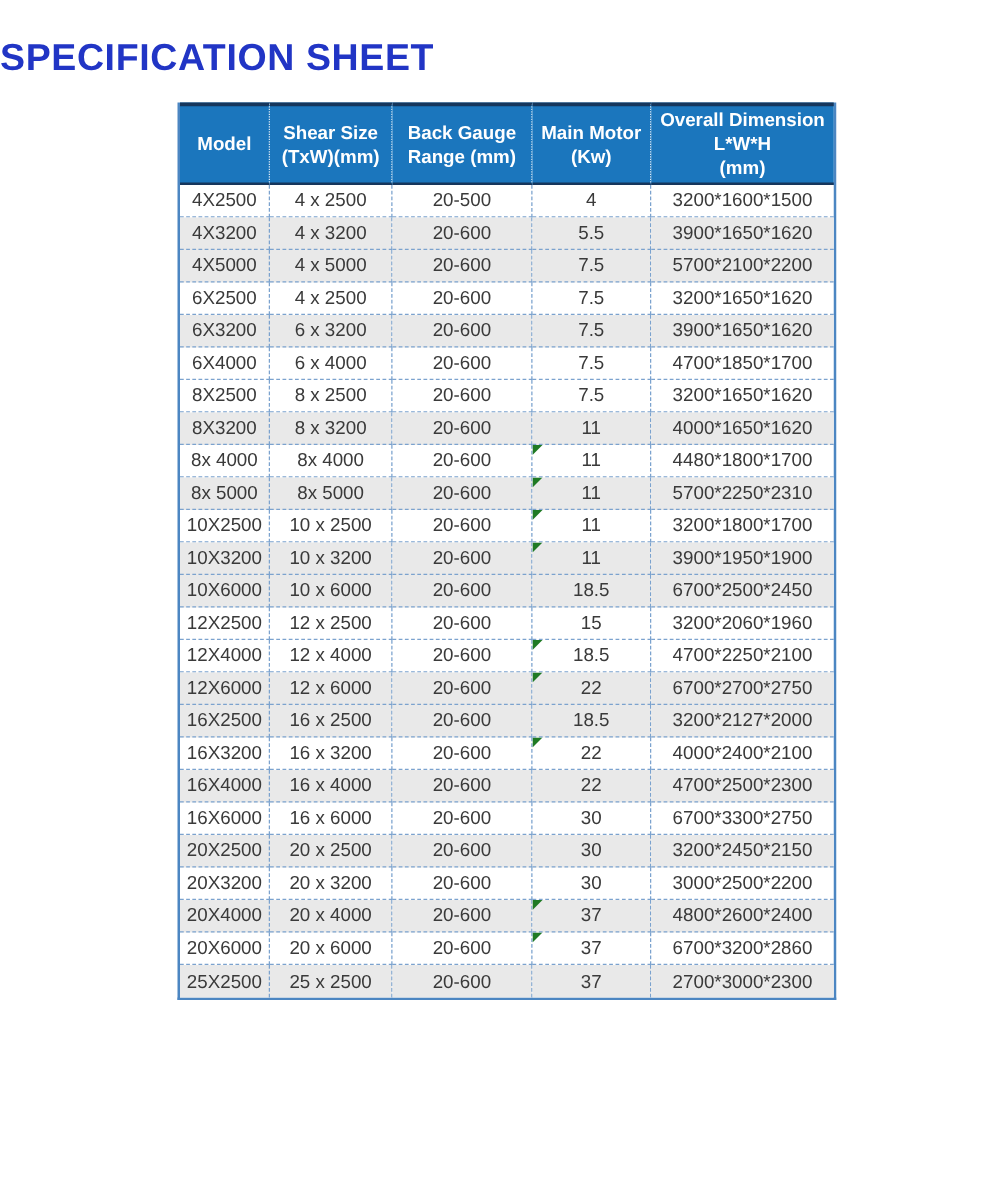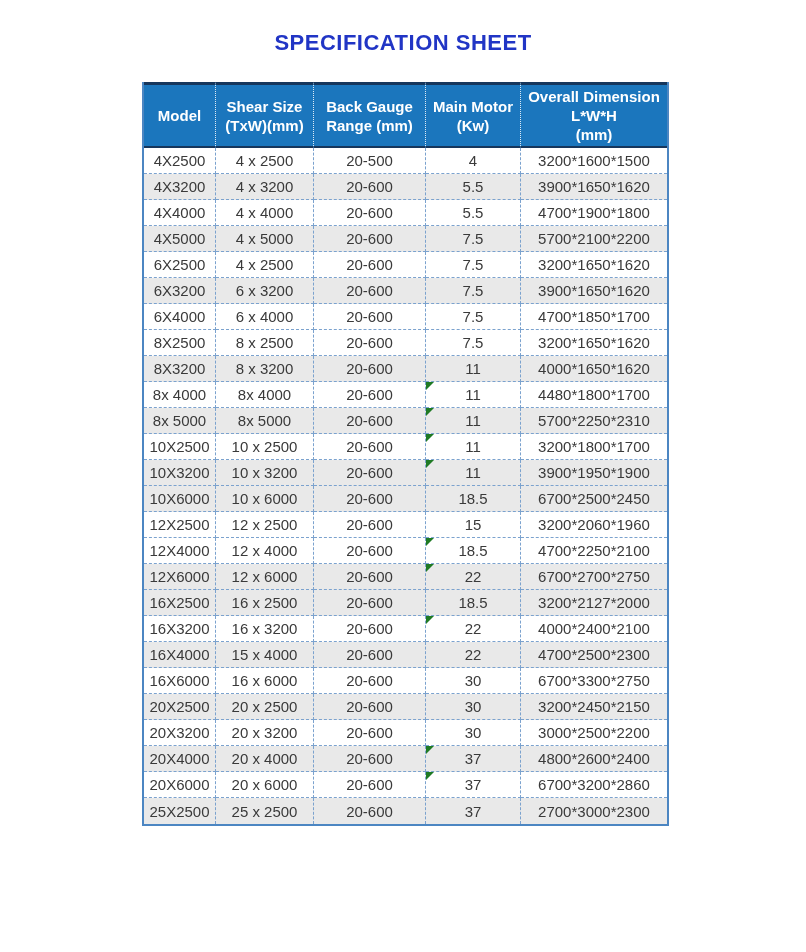--- a/index.html
+++ b/index.html
@@ -13,22 +13,22 @@
     width: 806px;
     height: 952px;
     background: #ffffff;
     overflow: hidden;
   }
   .page-title {
     position: absolute;
     top: 30px;
     left: 0;
     width: 100%;
-    text-align: center;
-    font-size: 22px;
+    text-align: left;
+    font-size: 30px;
     font-weight: bold;
     color: #2135C5;
     letter-spacing: 0.5px;
     margin: 0;
   }
   table.spec-table {
     position: absolute;
     top: 82px;
     left: 142px;
     width: 523px;
@@ -136,27 +136,20 @@
           <td>4</td>
           <td>3200*1600*1500</td>
         </tr>
         <tr class="alt">
           <td>4X3200</td>
           <td>4 x 3200</td>
           <td>20-600</td>
           <td>5.5</td>
           <td>3900*1650*1620</td>
         </tr>
-        <tr>
-          <td>4X4000</td>
-          <td>4 x 4000</td>
-          <td>20-600</td>
-          <td>5.5</td>
-          <td>4700*1900*1800</td>
-        </tr>
         <tr class="alt">
           <td>4X5000</td>
           <td>4 x 5000</td>
           <td>20-600</td>
           <td>7.5</td>
           <td>5700*2100*2200</td>
         </tr>
         <tr>
           <td>6X2500</td>
           <td>4 x 2500</td>
@@ -257,21 +250,21 @@
         </tr>
         <tr>
           <td>16X3200</td>
           <td>16 x 3200</td>
           <td>20-600</td>
           <td>22<span class="flag-triangle"></span></td>
           <td>4000*2400*2100</td>
         </tr>
         <tr class="alt">
           <td>16X4000</td>
-          <td>15 x 4000</td>
+          <td>16 x 4000</td>
           <td>20-600</td>
           <td>22</td>
           <td>4700*2500*2300</td>
         </tr>
         <tr>
           <td>16X6000</td>
           <td>16 x 6000</td>
           <td>20-600</td>
           <td>30</td>
           <td>6700*3300*2750</td>

